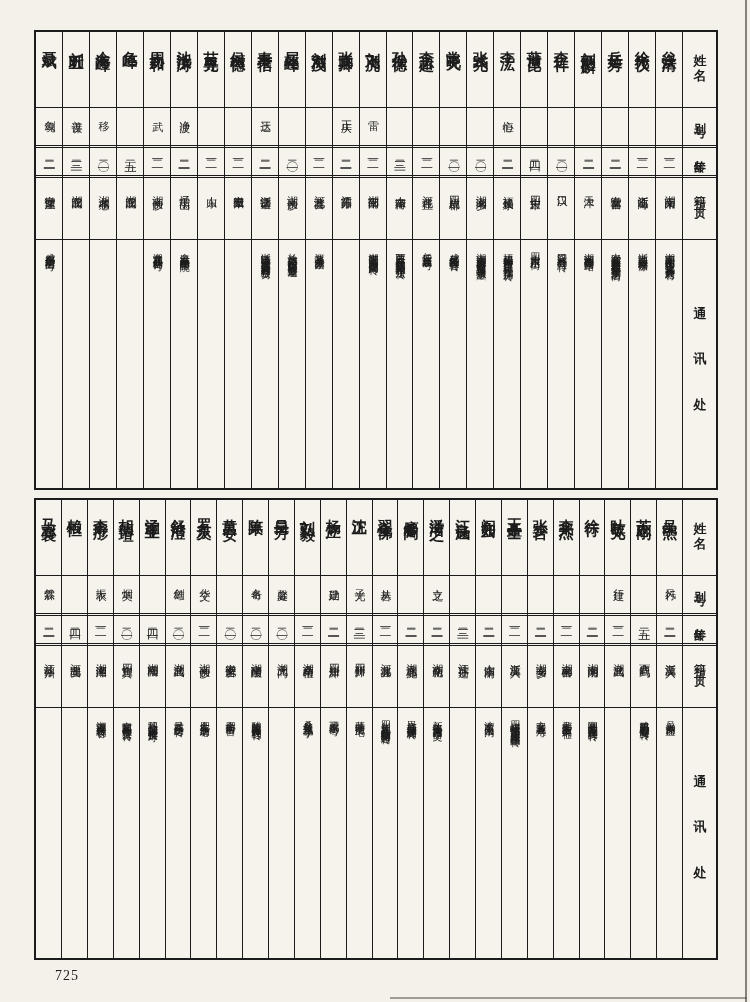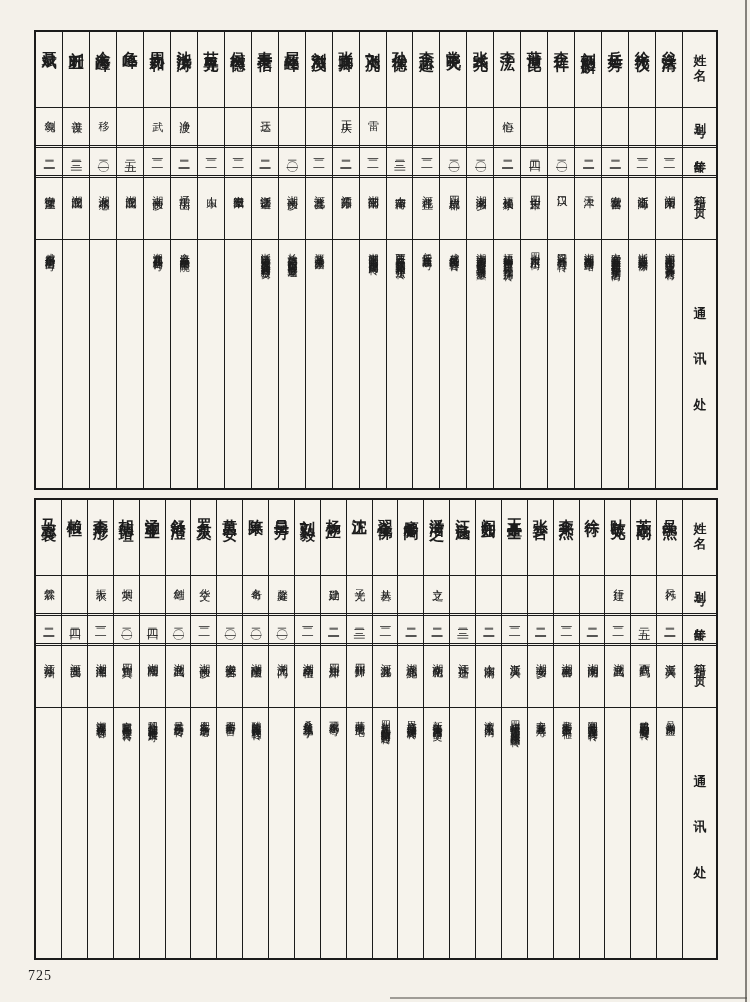--- a/index.html
+++ b/index.html
@@ -61,21 +61,21 @@
   .address .vtext{font-size:10px;height:172px;}
   
   .header-col .vtext{font-weight:700;}
   .header-col .name .vtext{font-size:13px;letter-spacing:14px;padding-top:12px;}
   .header-col .alias .vtext{font-size:12px;letter-spacing:5px;padding-top:5px;}
   .header-col .age .vtext{font-size:12px;letter-spacing:1px;padding-top:2px;}
   .header-col .native .vtext{font-size:12px;height:auto;letter-spacing:12px;margin-top:8px;}
   .header-col .address .vtext{font-size:13px;height:auto;letter-spacing:46px;padding-top:50px;}
   .page-number{
     position:absolute;
-    left:28px;bottom:18px;
+    left:55px;bottom:18px;
     font-size:14px;
     letter-spacing:1px;
   }
   .scan-edge-right{
     position:absolute;top:0;right:3px;bottom:0;width:2px;
     background:#4a4741;opacity:.65;
   }
   .scan-edge-bottom{
     position:absolute;right:3px;bottom:3px;left:390px;height:2px;
     background:#4a4741;opacity:.5;

